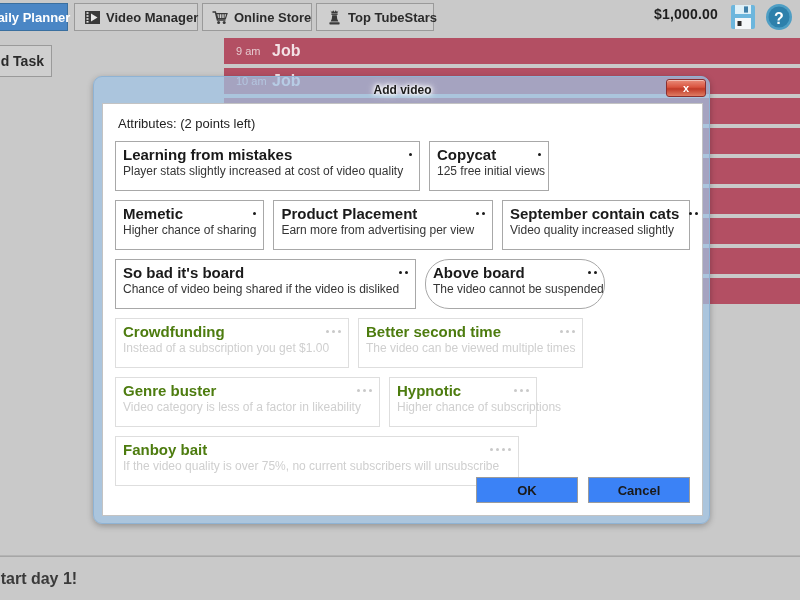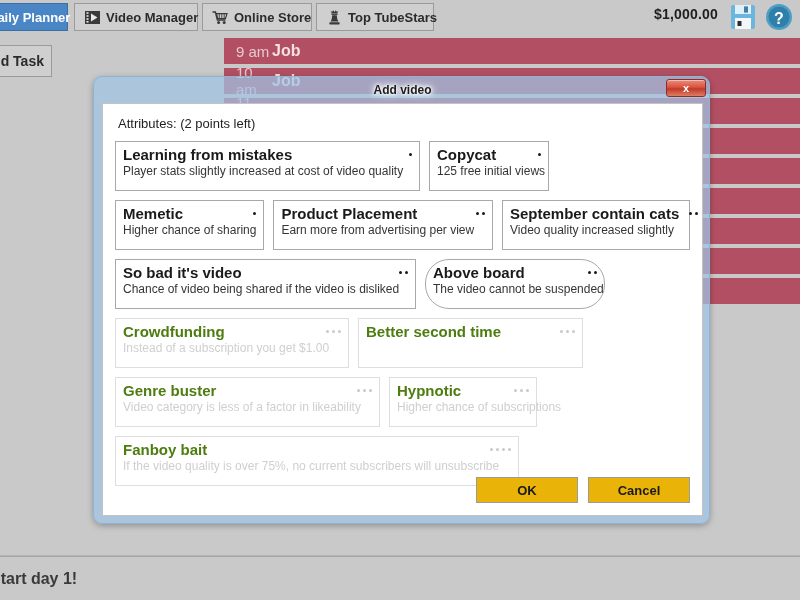--- a/index.html
+++ b/index.html
@@ -52,21 +52,21 @@
     font-size:14px; font-weight:bold; color:#2b2b2b;
   }
 
   
   #schedule{ position:absolute; left:224px; top:38px; width:576px; height:272px; }
   .srow{
     position:absolute; left:0; width:576px; height:26px;
     background:#b34f63; color:#f0dde1;
     display:flex; align-items:center;
   }
-  .srow .hr{ width:48px; padding-left:12px; font-size:15px; color:#e5c9cf; }
+  .srow .hr{ width:48px; padding-left:12px; font-size:11px; color:#e5c9cf; }
   .srow .ev{ font-size:16px; font-weight:bold; color:#f3e2e5; }
 
   
   #statusbar{
     position:absolute; left:0; bottom:0; width:800px; height:44px;
     background:#c9c9c9; border-top:1px solid #a6a6a6;
     display:flex; align-items:center;
   }
   #statustext{
     font-size:16px; font-weight:bold; color:#3a3a3a;
@@ -138,21 +138,21 @@
   .card.disabled{ border-color:#dedede; }
   .card.disabled .cname{ color:#4d7c0f; }
   .card.disabled .cdesc{ color:#cfcfcf; }
   .card.disabled .cdots i{ background:#c9c9c9; }
 
   #btnrow{
     position:absolute; right:12px; bottom:12px;
     display:flex; gap:10px;
   }
   .dbtn{
-    width:102px; height:26px; border:1px solid #9b9b9b; background:#eab308;
+    width:102px; height:26px; border:1px solid #9b9b9b; background:#3b82f6;
     font-size:13px; font-weight:bold; color:#1a1a1a;
     display:flex; align-items:center; justify-content:center;
   }
 </style>
 </head>
 <body>
 
 <div id="toolbar">
 
   <div class="tab active" id="tab-daily">
@@ -328,21 +328,21 @@
                 <i></i>
                 <i></i>
               </div>
             </div>
             <div class="cdesc">Video quality increased slightly</div>
           </div>
         </div>
         <div class="cardrow">
           <div class="card" style="width: 301px;">
             <div class="ctop">
-              <div class="cname">So bad it's video</div>
+              <div class="cname">So bad it's board</div>
               <div class="cdots">
                 <i></i>
                 <i></i>
               </div>
             </div>
             <div class="cdesc">Chance of video being shared if the video is disliked</div>
           </div>
           <div class="card" style="width: 180px; border-radius: 24px;">
             <div class="ctop">
               <div class="cname">Above board</div>
@@ -368,20 +368,21 @@
           </div>
           <div class="card disabled" style="width: 225px;">
             <div class="ctop">
               <div class="cname">Better second time</div>
               <div class="cdots">
                 <i></i>
                 <i></i>
                 <i></i>
               </div>
             </div>
+            <div class="cdesc">The video can be viewed multiple times</div>
           </div>
         </div>
         <div class="cardrow">
           <div class="card disabled" style="width: 265px;">
             <div class="ctop">
               <div class="cname">Genre buster</div>
               <div class="cdots">
                 <i></i>
                 <i></i>
                 <i></i>

